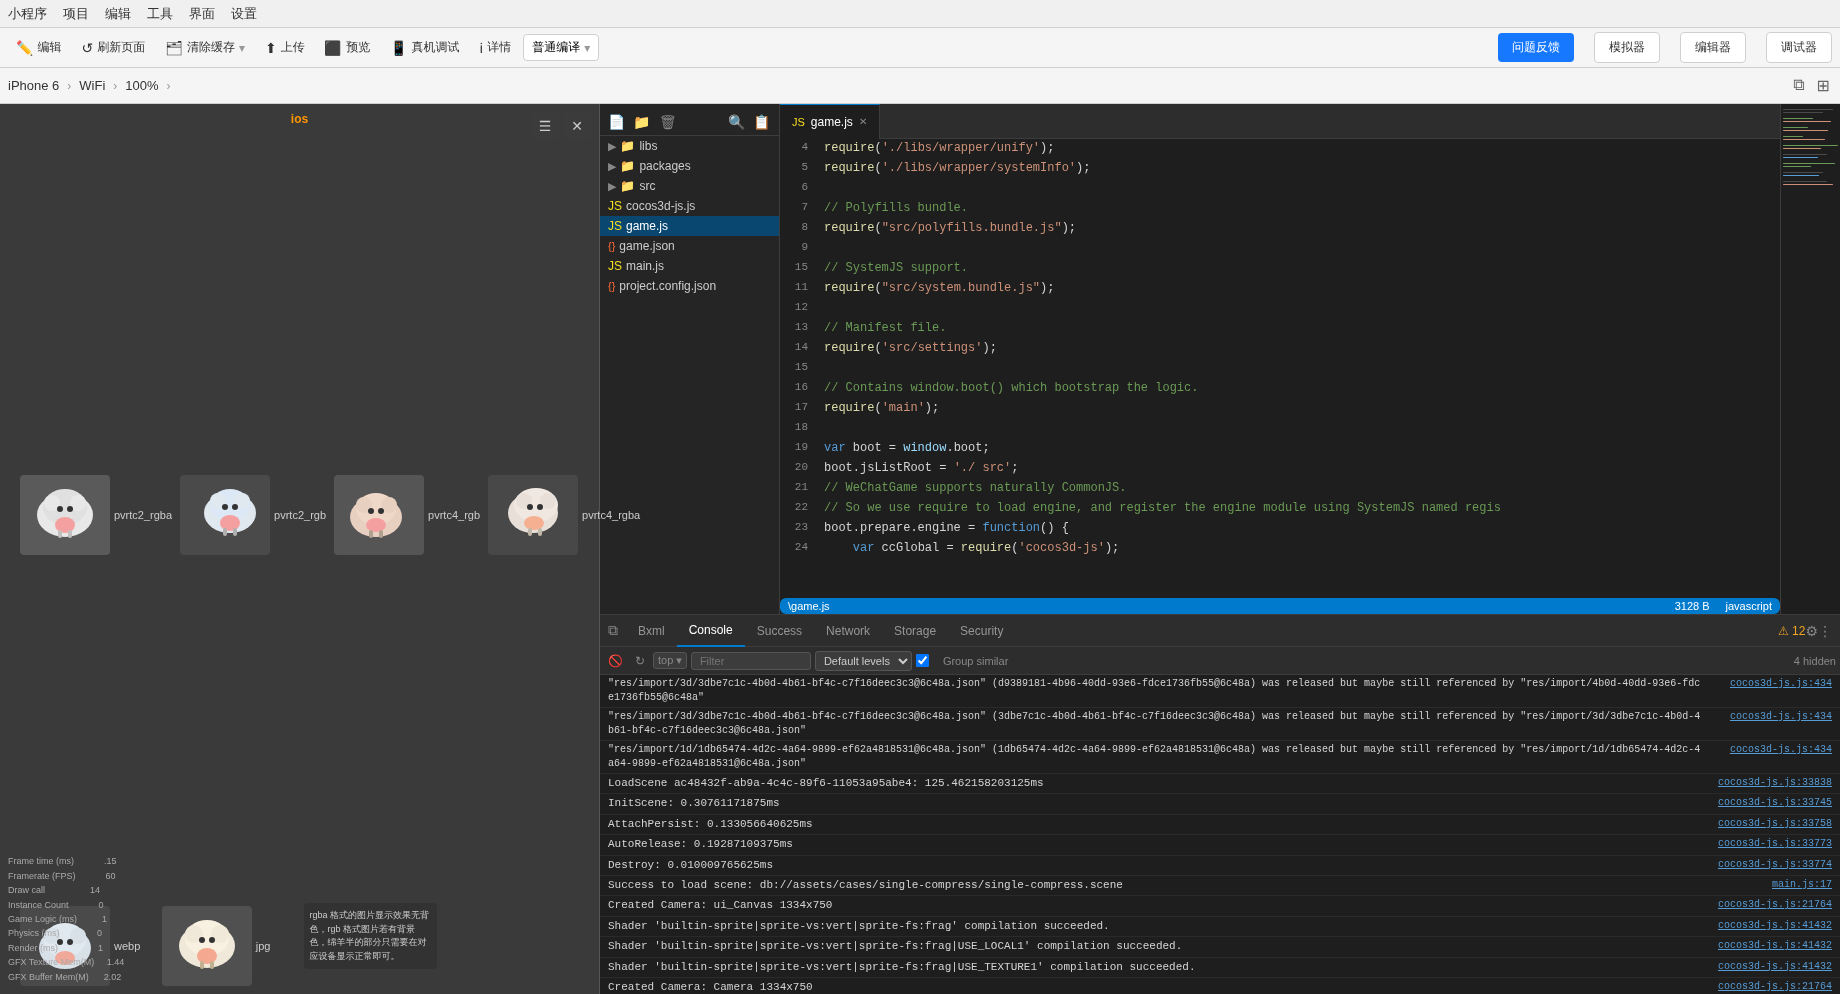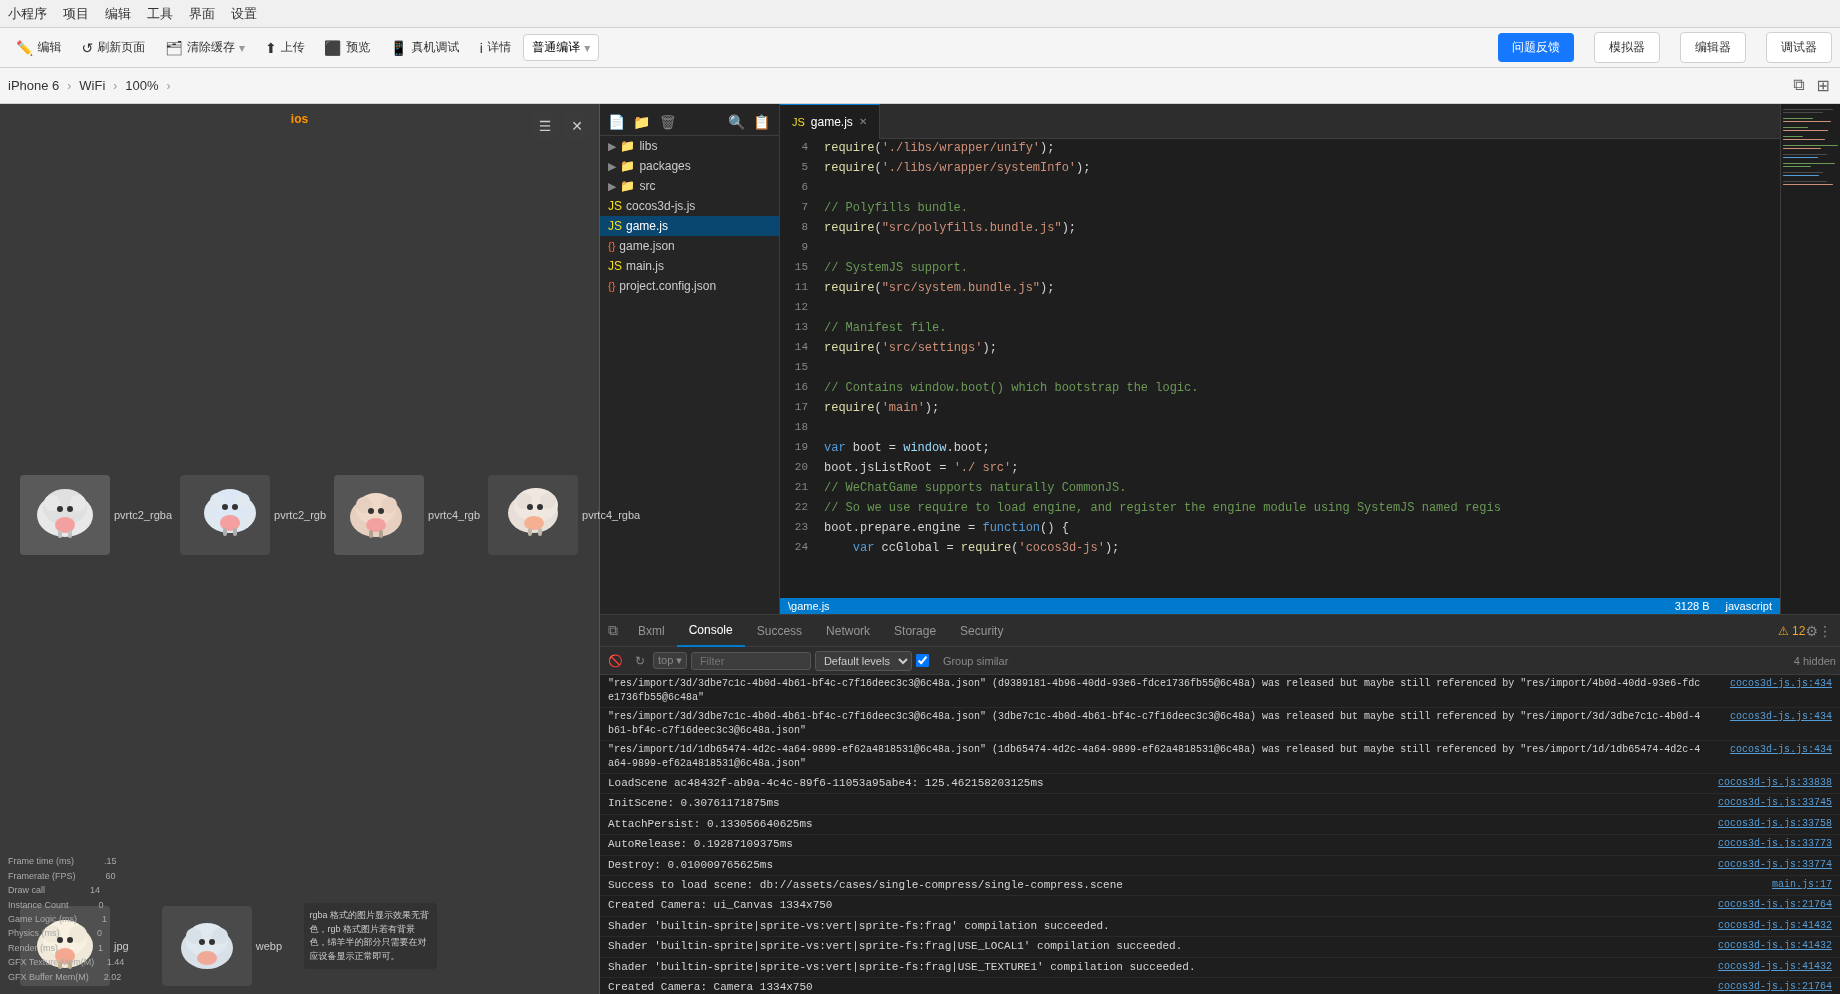--- a/index.html
+++ b/index.html
@@ -225,20 +225,21 @@
     .c-var { color: #9cdcfe; }
 
     #editor-status {
       background: #007acc;
       color: white;
       font-size: 11px;
       padding: 2px 8px;
       display: flex;
       justify-content: space-between;
       align-items: center;
+      border-radius: 6px;
     }
 
     
     #minimap {
       width: 60px;
       background: #1e1e1e;
       border-left: 1px solid #3c3c3c;
       overflow: hidden;
     }
 
@@ -456,48 +457,48 @@
             <rect x="40" y="53" width="4" height="8" fill="#c0b8a8" rx="2"></rect>
             <rect x="50" y="53" width="4" height="8" fill="#c0b8a8" rx="2"></rect>
           </svg>
         </div>
         <span class="sprite-label">pvrtc4_rgba</span>
       </div>
     </div>
 
     <div id="sprite-grid-bottom" style="display:grid; grid-template-columns: repeat(4, 1fr); gap:8px; padding: 0 20px 8px 20px;">
       <div class="sprite-item">
+        <div class="sprite-image" style="background:#4a4a4a;">
+          <svg width="90" height="80" viewBox="0 0 90 80">
+            <ellipse cx="45" cy="42" rx="26" ry="21" fill="#d8e0e8"></ellipse>
+            <ellipse cx="45" cy="34" rx="21" ry="17" fill="#e0e8f0"></ellipse>
+            <circle cx="58" cy="30" r="8" fill="#d8e0e8"></circle>
+            <circle cx="32" cy="30" r="8" fill="#d8e0e8"></circle>
+            <ellipse cx="45" cy="52" rx="10" ry="7" fill="#f0a898"></ellipse>
+            <circle cx="40" cy="36" r="3" fill="#333"></circle>
+            <circle cx="50" cy="36" r="3" fill="#333"></circle>
+          </svg>
+        </div>
+        <span class="sprite-label">webp</span>
+      </div>
+      <div class="sprite-item">
         <div class="sprite-image" style="background:#505050;">
           <svg width="90" height="80" viewBox="0 0 90 80">
             <ellipse cx="45" cy="40" rx="28" ry="22" fill="#f0e8d8"></ellipse>
             <ellipse cx="45" cy="32" rx="22" ry="18" fill="#f8f0e0"></ellipse>
             <circle cx="58" cy="28" r="9" fill="#f0e8d8"></circle>
             <circle cx="32" cy="28" r="9" fill="#f0e8d8"></circle>
             <ellipse cx="45" cy="50" rx="10" ry="8" fill="#f4a890"></ellipse>
             <circle cx="40" cy="34" r="3" fill="#333"></circle>
             <circle cx="50" cy="34" r="3" fill="#333"></circle>
             <rect x="38" y="55" width="4" height="8" fill="#c0b090" rx="2"></rect>
             <rect x="48" y="55" width="4" height="8" fill="#c0b090" rx="2"></rect>
           </svg>
         </div>
         <span class="sprite-label">jpg</span>
-      </div>
-      <div class="sprite-item">
-        <div class="sprite-image" style="background:#4a4a4a;">
-          <svg width="90" height="80" viewBox="0 0 90 80">
-            <ellipse cx="45" cy="42" rx="26" ry="21" fill="#d8e0e8"></ellipse>
-            <ellipse cx="45" cy="34" rx="21" ry="17" fill="#e0e8f0"></ellipse>
-            <circle cx="58" cy="30" r="8" fill="#d8e0e8"></circle>
-            <circle cx="32" cy="30" r="8" fill="#d8e0e8"></circle>
-            <ellipse cx="45" cy="52" rx="10" ry="7" fill="#f0a898"></ellipse>
-            <circle cx="40" cy="36" r="3" fill="#333"></circle>
-            <circle cx="50" cy="36" r="3" fill="#333"></circle>
-          </svg>
-        </div>
-        <span class="sprite-label">webp</span>
       </div>
 
       <div style="background:rgba(50,50,50,0.9); padding:6px; border-radius:4px; color:#ccc; font-size:9px; line-height:1.5; align-self:center; margin-top:-20px;">
         <span>rgba 格式的图片显示效果无背色，rgb 格式图片若有背景色，绵羊半的部分只需要在对应设备显示正常即可。</span>
       </div>
     </div>
 
     <div id="stats-panel" style="position:absolute; bottom:10px; left:8px; color:#aaa; font-size:9px; line-height:1.6;">
       <div>Frame time (ms) &nbsp;&nbsp;&nbsp;&nbsp;&nbsp;&nbsp;&nbsp;&nbsp;&nbsp;&nbsp; .15</div>
       <div>Framerate (FPS) &nbsp;&nbsp;&nbsp;&nbsp;&nbsp;&nbsp;&nbsp;&nbsp;&nbsp;&nbsp; 60</div>

